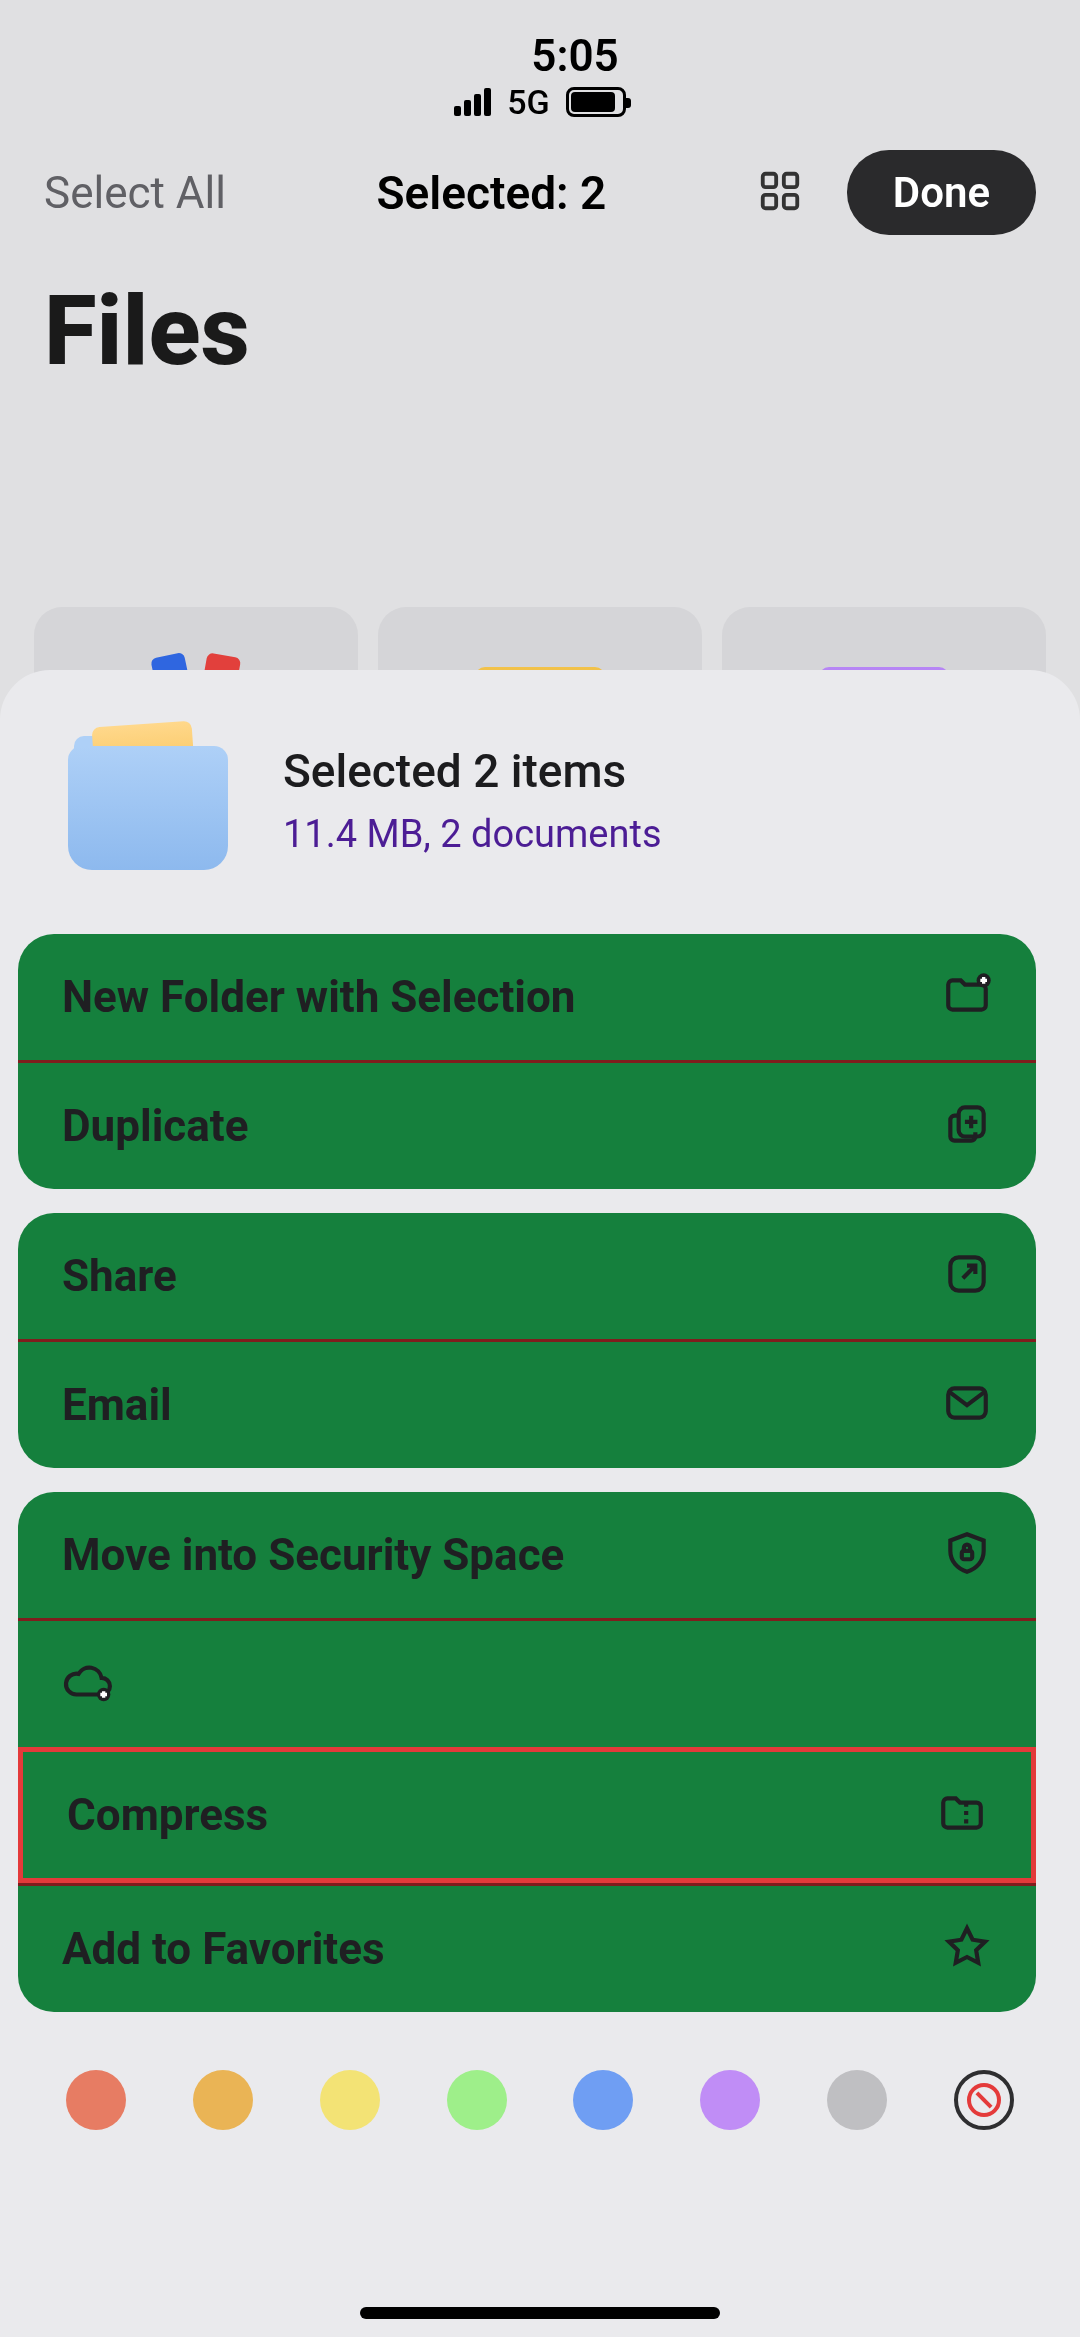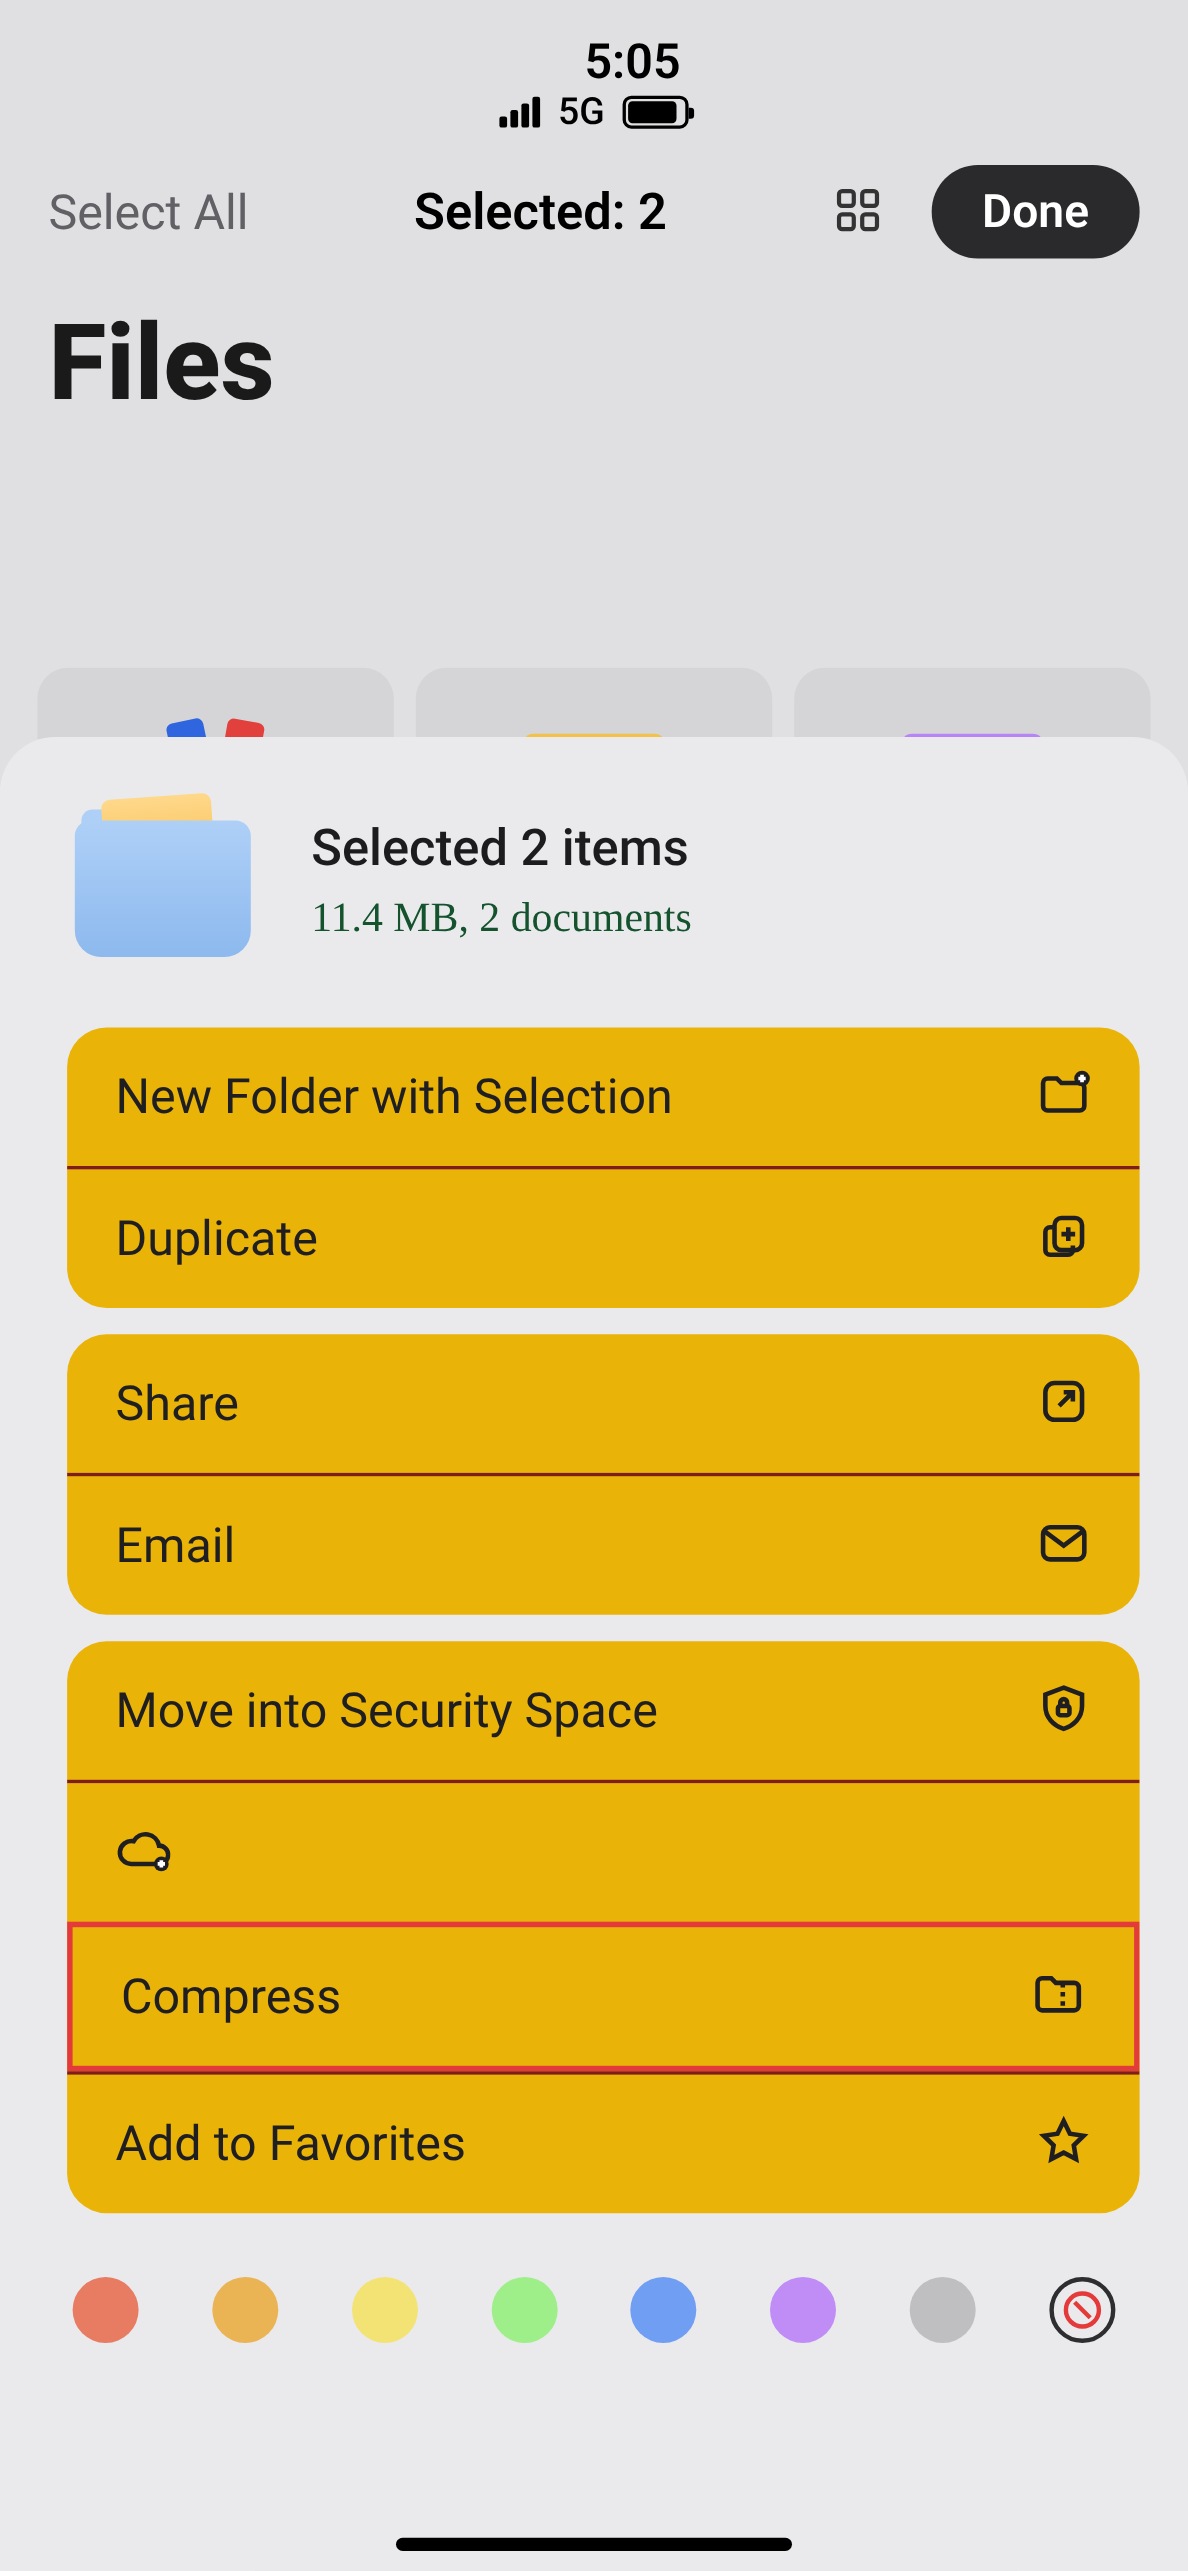--- a/index.html
+++ b/index.html
@@ -160,27 +160,28 @@
   .folder-tab {
     position:absolute;top:6px;left:6px;width:64px;height:24px;
     background:#aed0f7;border-radius:10px 10px 0 0;
   }
   .folder-paper {
     position:absolute;top:-6px;left:26px;width:100px;height:74px;
     background:linear-gradient(#ffd88b,#f6bd4c);border-radius:8px;
     transform:rotate(-4deg);
   }
   .sheet-title { font-size: 46px; font-weight: 500; color: #1c1c1e; }
-  .sheet-sub { font-size: 38px; color: #14532d; margin-top: 14px; font-family: Liberation Serif, serif; }
+  .sheet-sub { font-size: 38px; color: #4c1d95; margin-top: 14px; }
 
   .action-group {
-    background: #eab308;
-    margin: 24px 44px 0 61px;
+    background: #15803d;
+    margin: 24px 44px 0 18px;
     border-radius: 36px;
     overflow: hidden;
+    font-weight: bold;
   }
   .action-item {
     display: flex;
     align-items: center;
     justify-content: space-between;
     padding: 36px 44px;
     border-top: 3px solid #7f1d1d;
   }
   .action-item:first-child { border-top: none; }
   .action-label {

